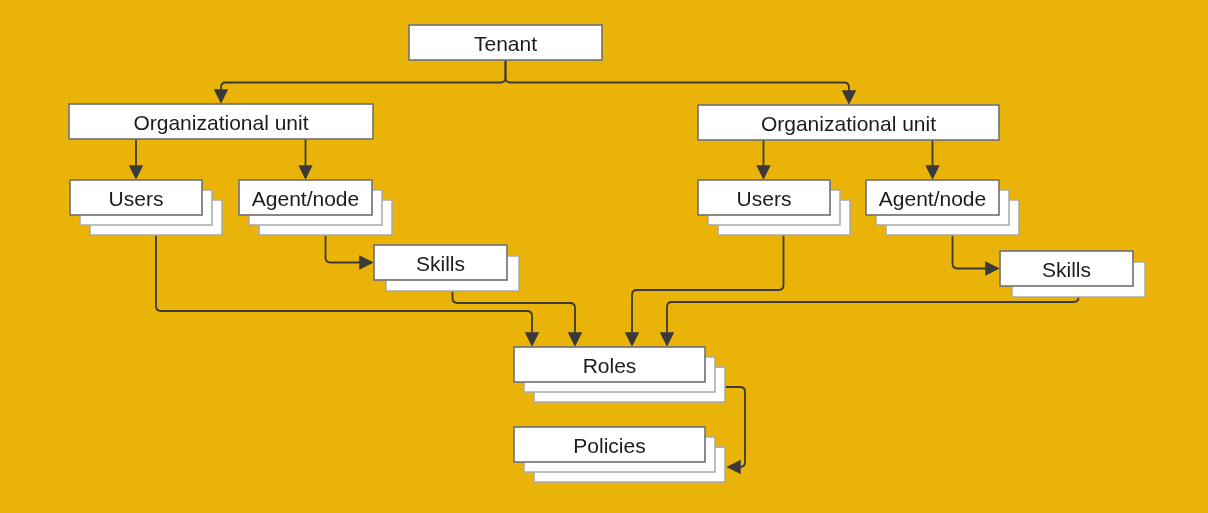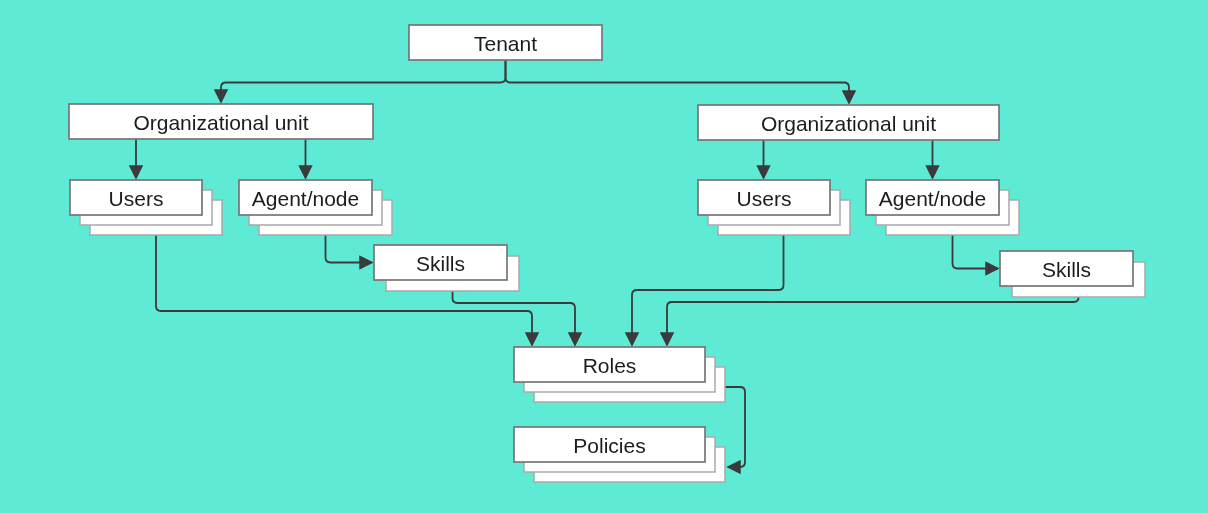--- a/index.html
+++ b/index.html
@@ -1,17 +1,17 @@
 <!DOCTYPE html>
 <html><head>
 <meta charset="utf-8">
 <style>
   html,body{margin:0;padding:0;background:#ffffff;}
   .canvas{
-    position:relative;width:1208px;height:513px;background:#5eead4;overflow:hidden;
+    position:relative;width:1208px;height:513px;background:#eab308;overflow:hidden;
     font-family:"Liberation Sans", sans-serif;
   }
   svg text{
     font-family:"Liberation Sans", sans-serif;
     font-size:21px;
     fill:#1c1c1c;
   }
   .front-box{fill:#ffffff;stroke:#767676;stroke-width:1.7;}
   .stack-box{fill:#ffffff;stroke:#a9a9a9;stroke-width:1.5;}
   .edge{fill:none;stroke:#3a3a3a;stroke-width:1.8;}

